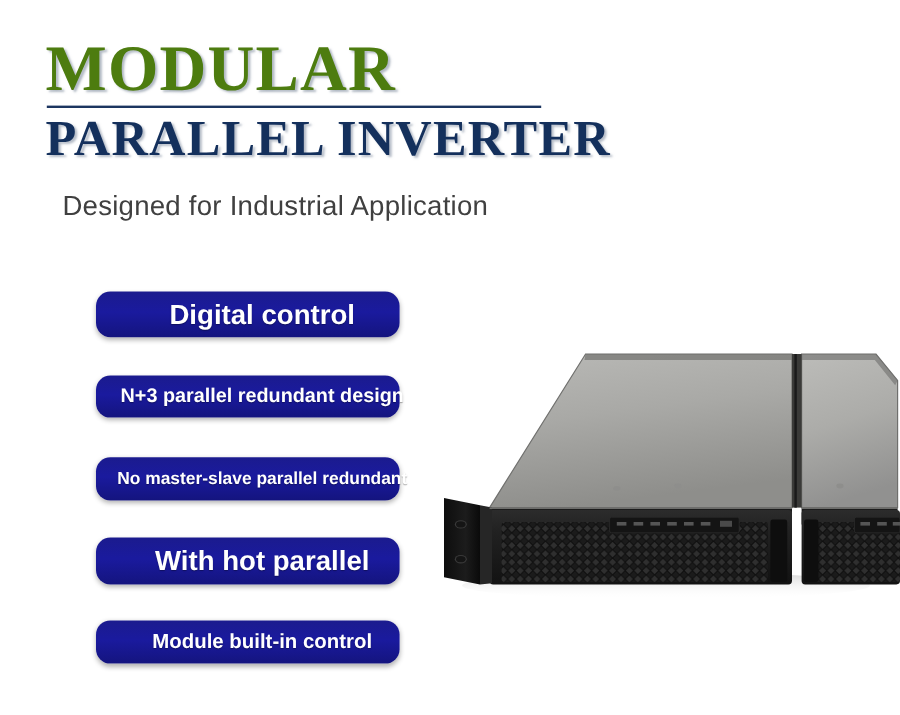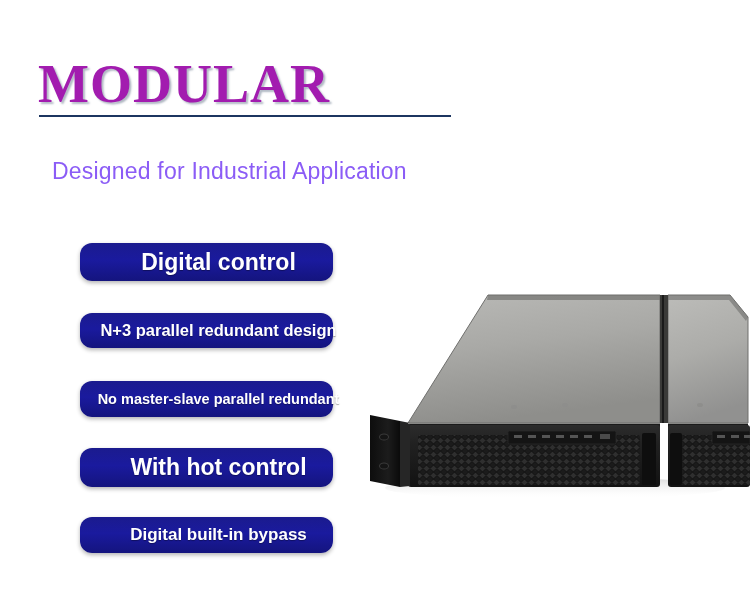--- a/index.html
+++ b/index.html
@@ -25,24 +25,23 @@
     left: 38px;
     top: 28px;
     width: 430px;
   }
   .title-main {
     font-family: "Liberation Serif", serif;
     font-weight: bold;
     font-size: 54px;
     line-height: 58px;
     letter-spacing: 1px;
-    color: #a21caf;
+    color: #4d7c0f;
     text-shadow: 2px 2px 2px rgba(150,160,175,0.75);
     white-space: nowrap;
-    margin-top: 27px;
   }
   .title-rule {
     height: 2px;
     background: #1c3560;
     width: 412px;
     margin: 2px 0 2px 1px;
   }
   .title-sub {
     font-family: "Liberation Serif", serif;
     font-weight: bold;
@@ -53,21 +52,21 @@
     text-shadow: 2px 2px 2px rgba(150,160,175,0.7);
     white-space: nowrap;
   }
   .tagline {
     position: absolute;
     left: 52px;
     top: 158px;
     font-family: "Liberation Sans", sans-serif;
     font-size: 23px;
     font-weight: normal;
-    color: #8b5cf6;
+    color: #404040;
     letter-spacing: 0.2px;
     white-space: nowrap;
   }
 
   
   .features {
     position: absolute;
     left: 80px;
     top: 243px;
     width: 253px;
@@ -108,39 +107,40 @@
   .product svg { display: block; }
 </style>
 </head>
 <body>
 
 <div id="poster">
 
   <div class="headline-block">
     <div class="title-main">MODULAR</div>
     <div class="title-rule"></div>
+    <div class="title-sub">PARALLEL  INVERTER</div>
   </div>
 
   <div class="tagline">Designed for Industrial Application</div>
 
   <div class="features">
     <div class="pill pill-1">
       <span>Digital control</span>
     </div>
     <div class="pill pill-2">
       <span>N+3 parallel redundant design</span>
     </div>
     <div class="pill pill-3">
       <span>No master-slave parallel redundant</span>
     </div>
     <div class="pill pill-4">
-      <span>With hot control</span>
+      <span>With hot parallel</span>
     </div>
     <div class="pill pill-5">
-      <span>Digital built-in bypass</span>
+      <span>Module built-in control</span>
     </div>
   </div>
 
   <div class="product">
     <svg width="390" height="250" viewBox="0 0 390 250" xmlns="http://www.w3.org/2000/svg">
       <defs>
         <linearGradient id="topA" x1="0" y1="0" x2="0.25" y2="1">
           <stop offset="0%" stop-color="#b9b9b6"></stop>
           <stop offset="45%" stop-color="#a9a9a6"></stop>
           <stop offset="100%" stop-color="#8e8e8b"></stop>

